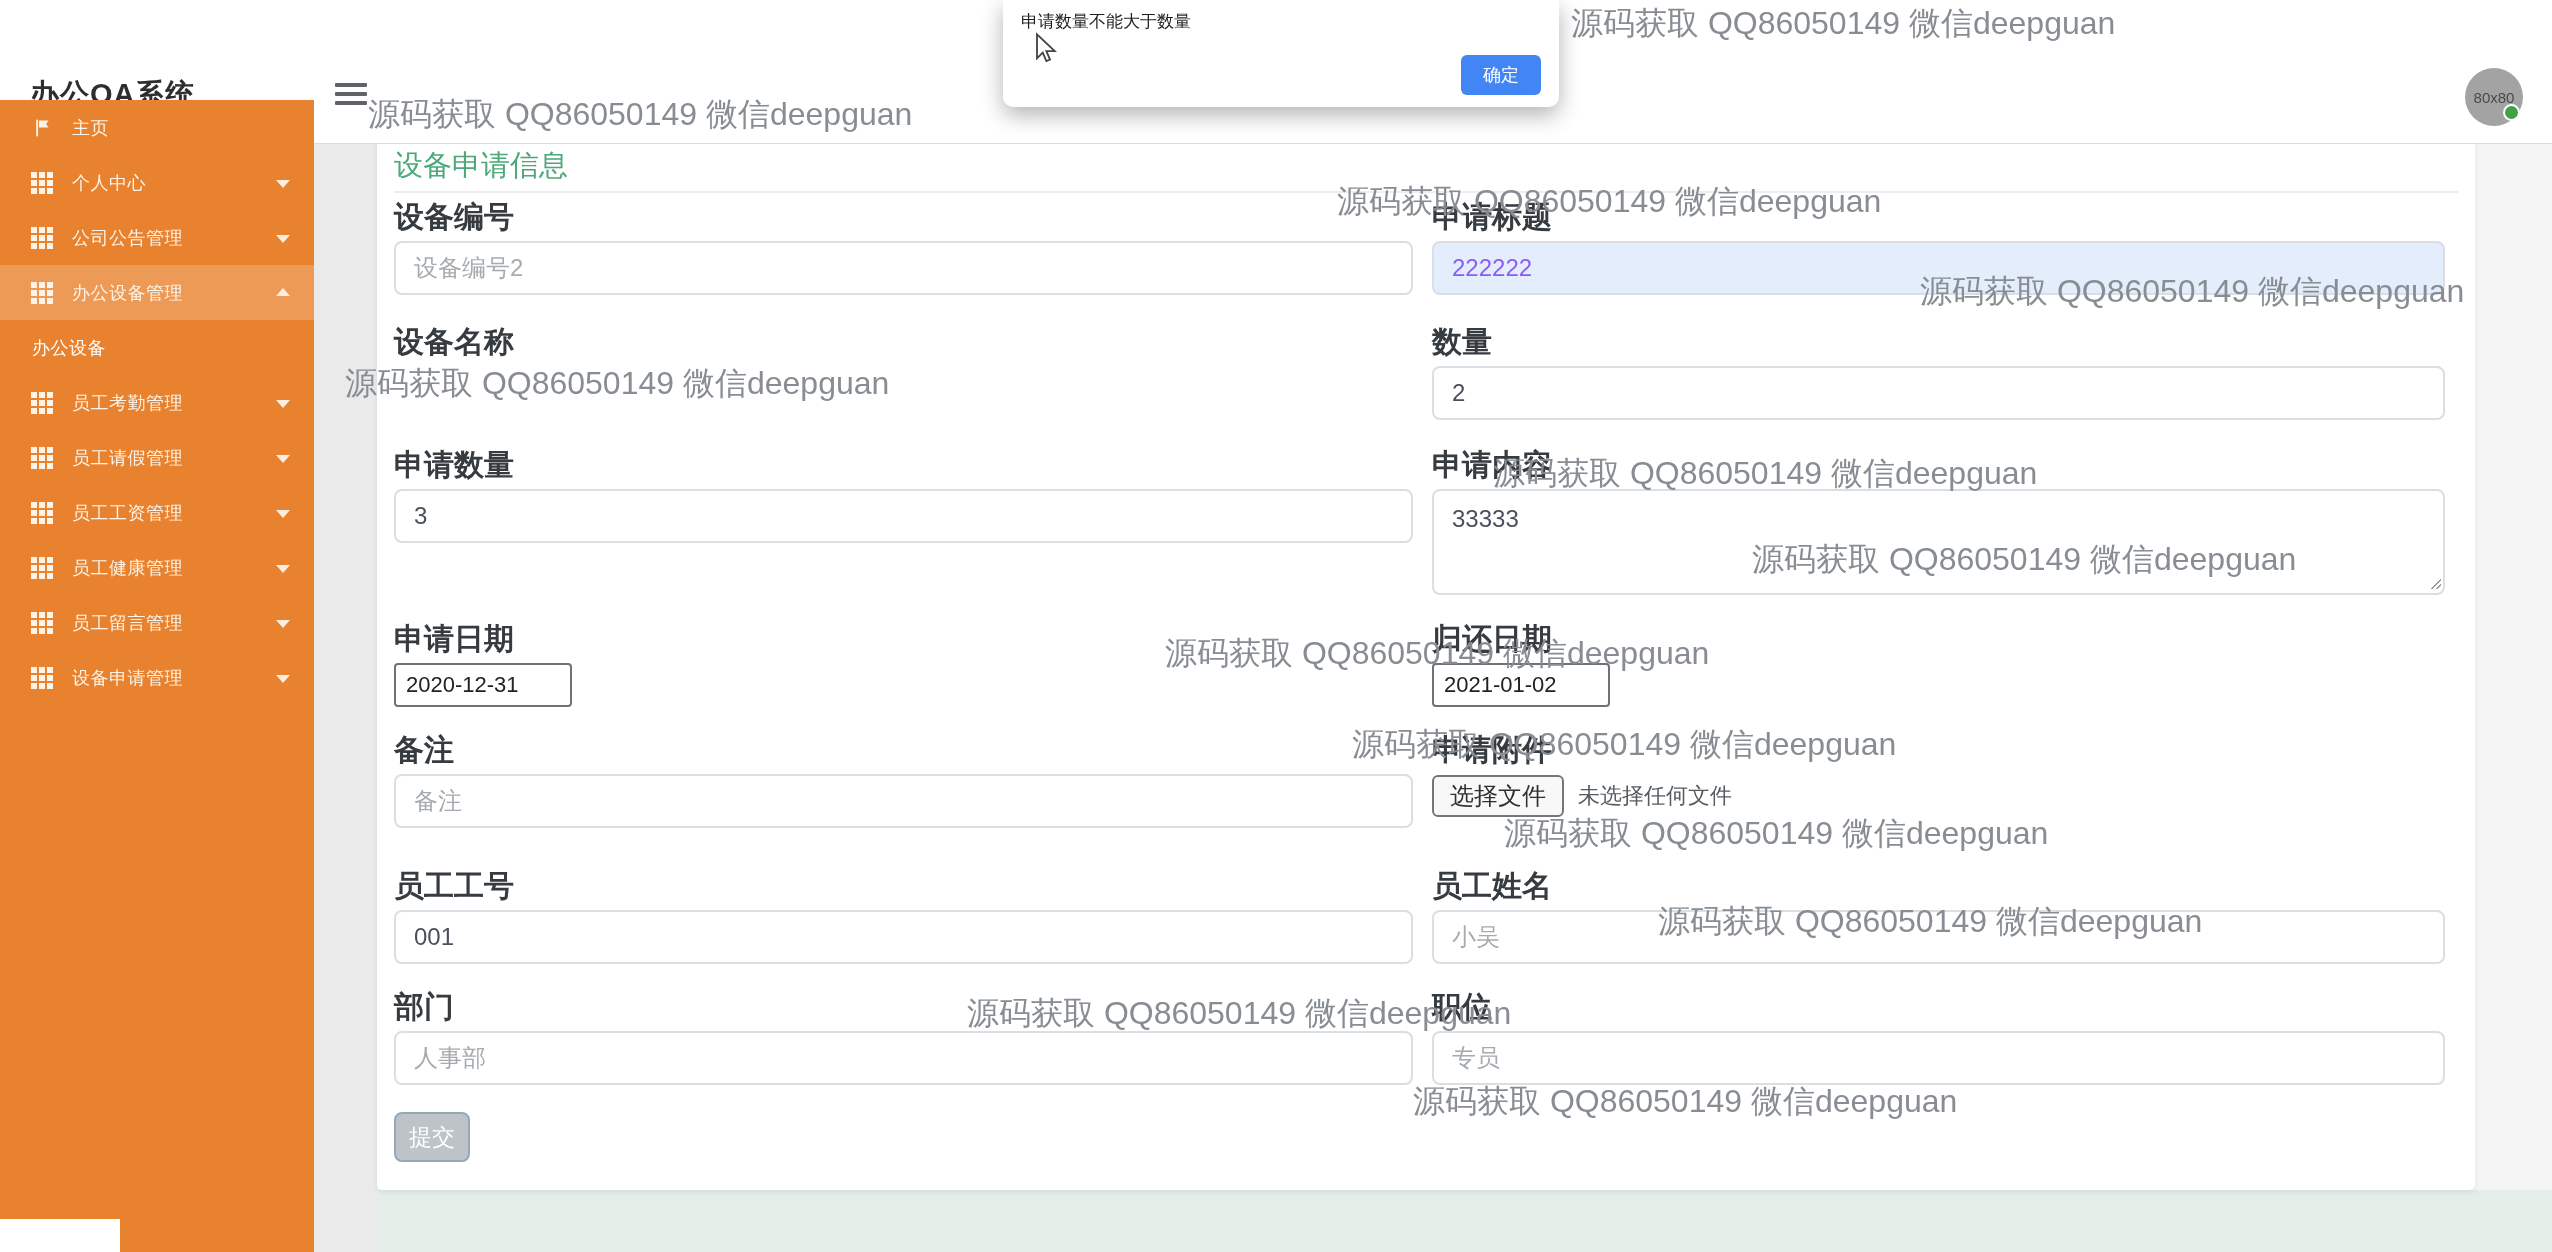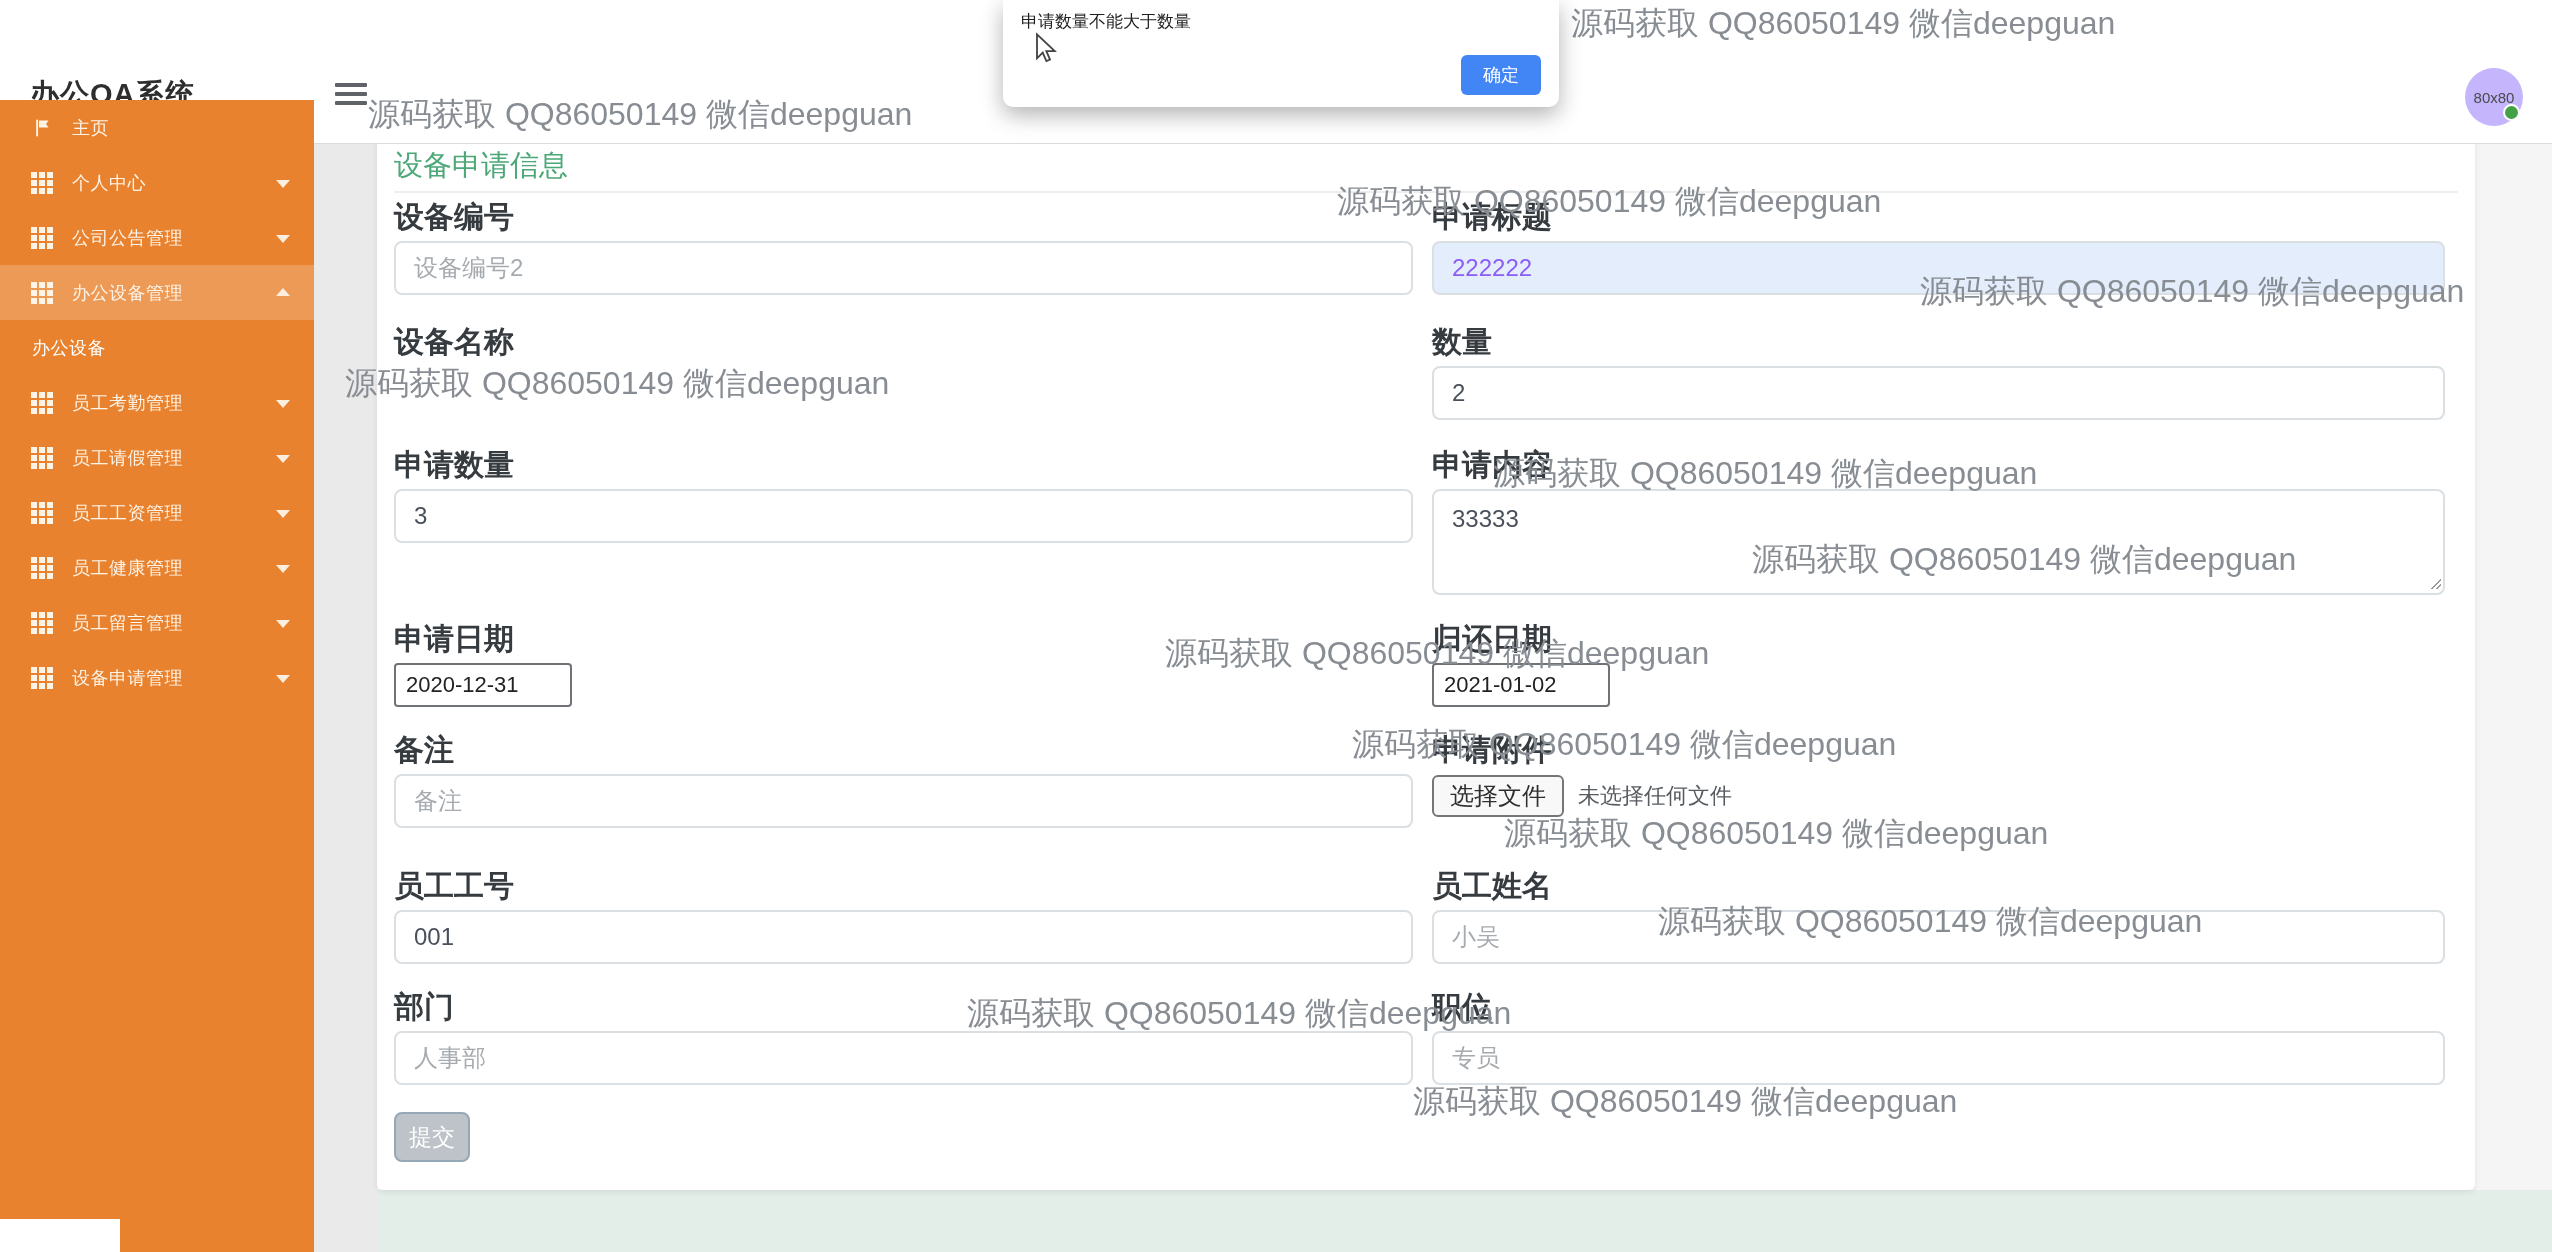--- a/index.html
+++ b/index.html
@@ -11,21 +11,21 @@
   }
 
   
   .topbar { position:absolute; left:0; top:0; width:2552px; height:100px;
     background:#ffffff; border-bottom:1px solid #dcdcdc; z-index:10;margin-top:44px; }
   .app-title { position:absolute; left:30px; top:0; height:100px; line-height:100px;
     font-size:29px; font-weight:bold; color:#2e2e2e; letter-spacing:1px; }
   .hamburger { position:absolute; left:335px; top:39px; width:34px; height:24px; cursor:pointer; }
   .hamburger div { width:32px; height:3.5px; background:#5f6368; margin-bottom:5.5px; border-radius:1px; }
   .avatar { position:absolute; left:2465px; top:24px; width:58px; height:58px; border-radius:50%;
-    background:#c4b5fd; display:flex; align-items:center; justify-content:center;
+    background:#a3a3a3; display:flex; align-items:center; justify-content:center;
     font-size:15px; color:#4a4a4a; }
   .avatar-dot { position:absolute; left:2503px; top:60px; width:17px; height:17px;
     border-radius:50%; background:#43A047; border:2px solid #ffffff; }
 
   
   .sidebar { position:absolute; left:0; top:100px; width:314px; height:1152px;
     background:#E8822E; z-index:11; }
   .nav-item { position:relative; height:55px; display:flex; align-items:center;
     padding-left:30px; color:#fdf3e7; cursor:pointer; }
   .nav-item.active { background:#EC9A55; }

